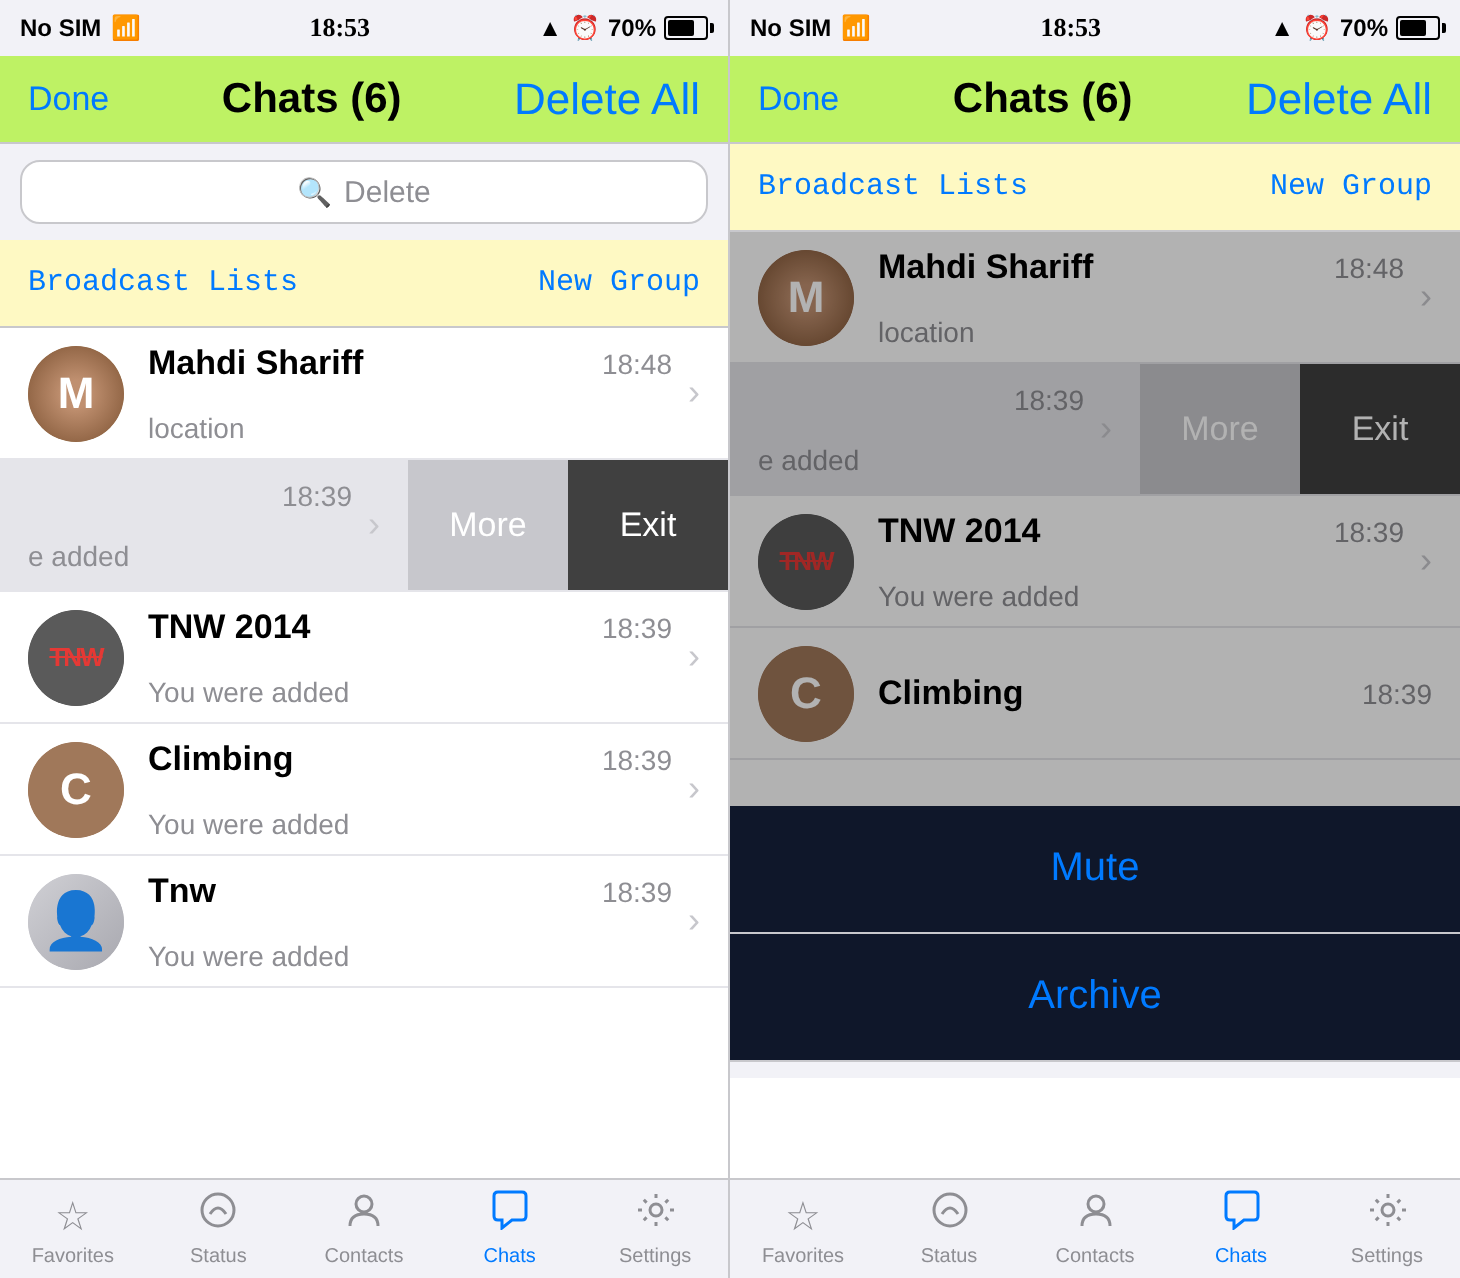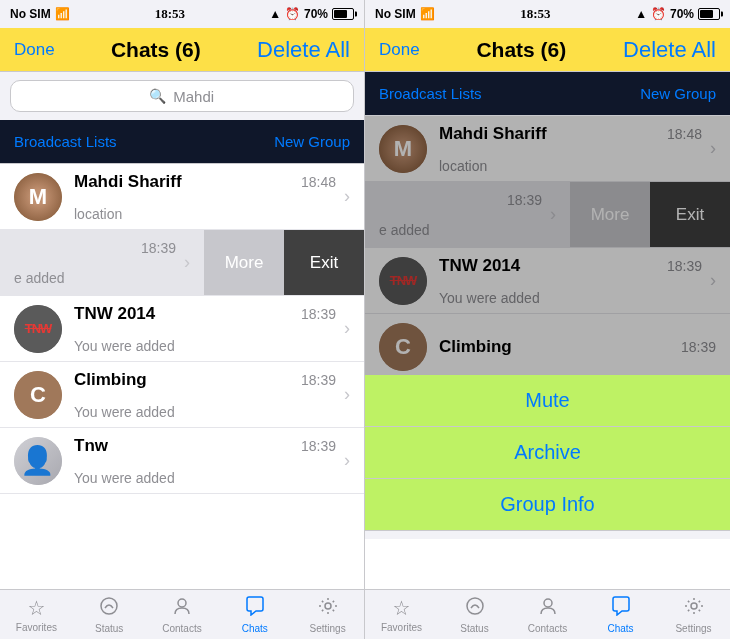--- a/index.html
+++ b/index.html
@@ -56,21 +56,21 @@
     }
     .battery-fill { background: #000; height: 100%; width: 70%; border-radius: 1px; }
     .battery-tip {
       position: absolute; right: -4px; top: 50%; transform: translateY(-50%);
       width: 2px; height: 5px; background: #000; border-radius: 0 1px 1px 0;
     }
 
     
     .nav-bar {
       height: 44px;
-      background: #fde047;
+      background: #bef264;
       display: flex;
       align-items: center;
       justify-content: space-between;
       padding: 0 14px;
       border-bottom: 0.5px solid #c8c8cc;
     }
     .nav-done { color: #007aff; font-size: 17px; font-weight: 400; }
     .nav-title { font-size: 21px; font-weight: 600; color: #000; }
     .nav-action { color: #007aff; font-size: 22px; font-weight: 400; }
 
@@ -88,27 +88,28 @@
       justify-content: center;
       gap: 6px;
       color: #8e8e93;
       font-size: 15px;
       border: 0.5px solid #c8c8cc;
     }
     .search-icon-sm { font-size: 14px; color: #8e8e93; }
 
     
     .broadcast-row {
-      background: #0f172a;
+      background: #fef9c3;
       height: 44px;
       display: flex;
       align-items: center;
       justify-content: space-between;
       padding: 0 14px;
       border-bottom: 0.5px solid #c8c8cc;
+      font-family: Liberation Mono, monospace;
     }
     .broadcast-row span { color: #007aff; font-size: 15px; }
 
     
     .chat-list { flex: 1; background: #fff; overflow: hidden; }
 
     .chat-item {
       display: flex;
       align-items: center;
       padding: 10px 14px;
@@ -211,26 +212,26 @@
       left: 0;
       right: 0;
       z-index: 100;
     }
     .context-menu {
       background: #f2f2f7;
       margin: 0 0;
       border-radius: 0;
     }
     .context-menu-item {
-      height: 52px;
+      height: 64px;
       display: flex;
       align-items: center;
       justify-content: center;
       border-bottom: 0.5px solid #c8c8cc;
-      background: #bef264;
+      background: #0f172a;
       font-size: 20px;
       color: #007aff;
       cursor: pointer;
     }
     .context-menu-item.cancel {
       margin-top: 0;
       font-weight: 600;
     }
     .context-menu-separator { height: 8px; background: #f2f2f7; }
 
@@ -287,21 +288,21 @@
 
   <div class="nav-bar">
     <span class="nav-done">Done</span>
     <span class="nav-title">Chats (6)</span>
     <span class="nav-action">Delete All</span>
   </div>
 
   <div class="search-bar-container">
     <div class="search-bar">
       <span class="search-icon-sm">🔍</span>
-      <span>Mahdi</span>
+      <span>Delete</span>
     </div>
   </div>
 
   <div class="broadcast-row">
     <span>Broadcast Lists</span>
     <span>New Group</span>
   </div>
 
   <div class="chat-list">
 
@@ -515,21 +516,20 @@
         </div>
       </div>
     </div>
 
     <div class="dim-overlay"></div>
 
     <div class="context-overlay">
       <div class="context-menu">
         <div class="context-menu-item">Mute</div>
         <div class="context-menu-item">Archive</div>
-        <div class="context-menu-item">Group Info</div>
         <div class="context-menu-separator"></div>
       </div>
     </div>
 
   </div>
 
   <div class="tab-bar">
     <div class="tab-item">
       <span class="tab-icon">☆</span>
       <span class="tab-label">Favorites</span>

